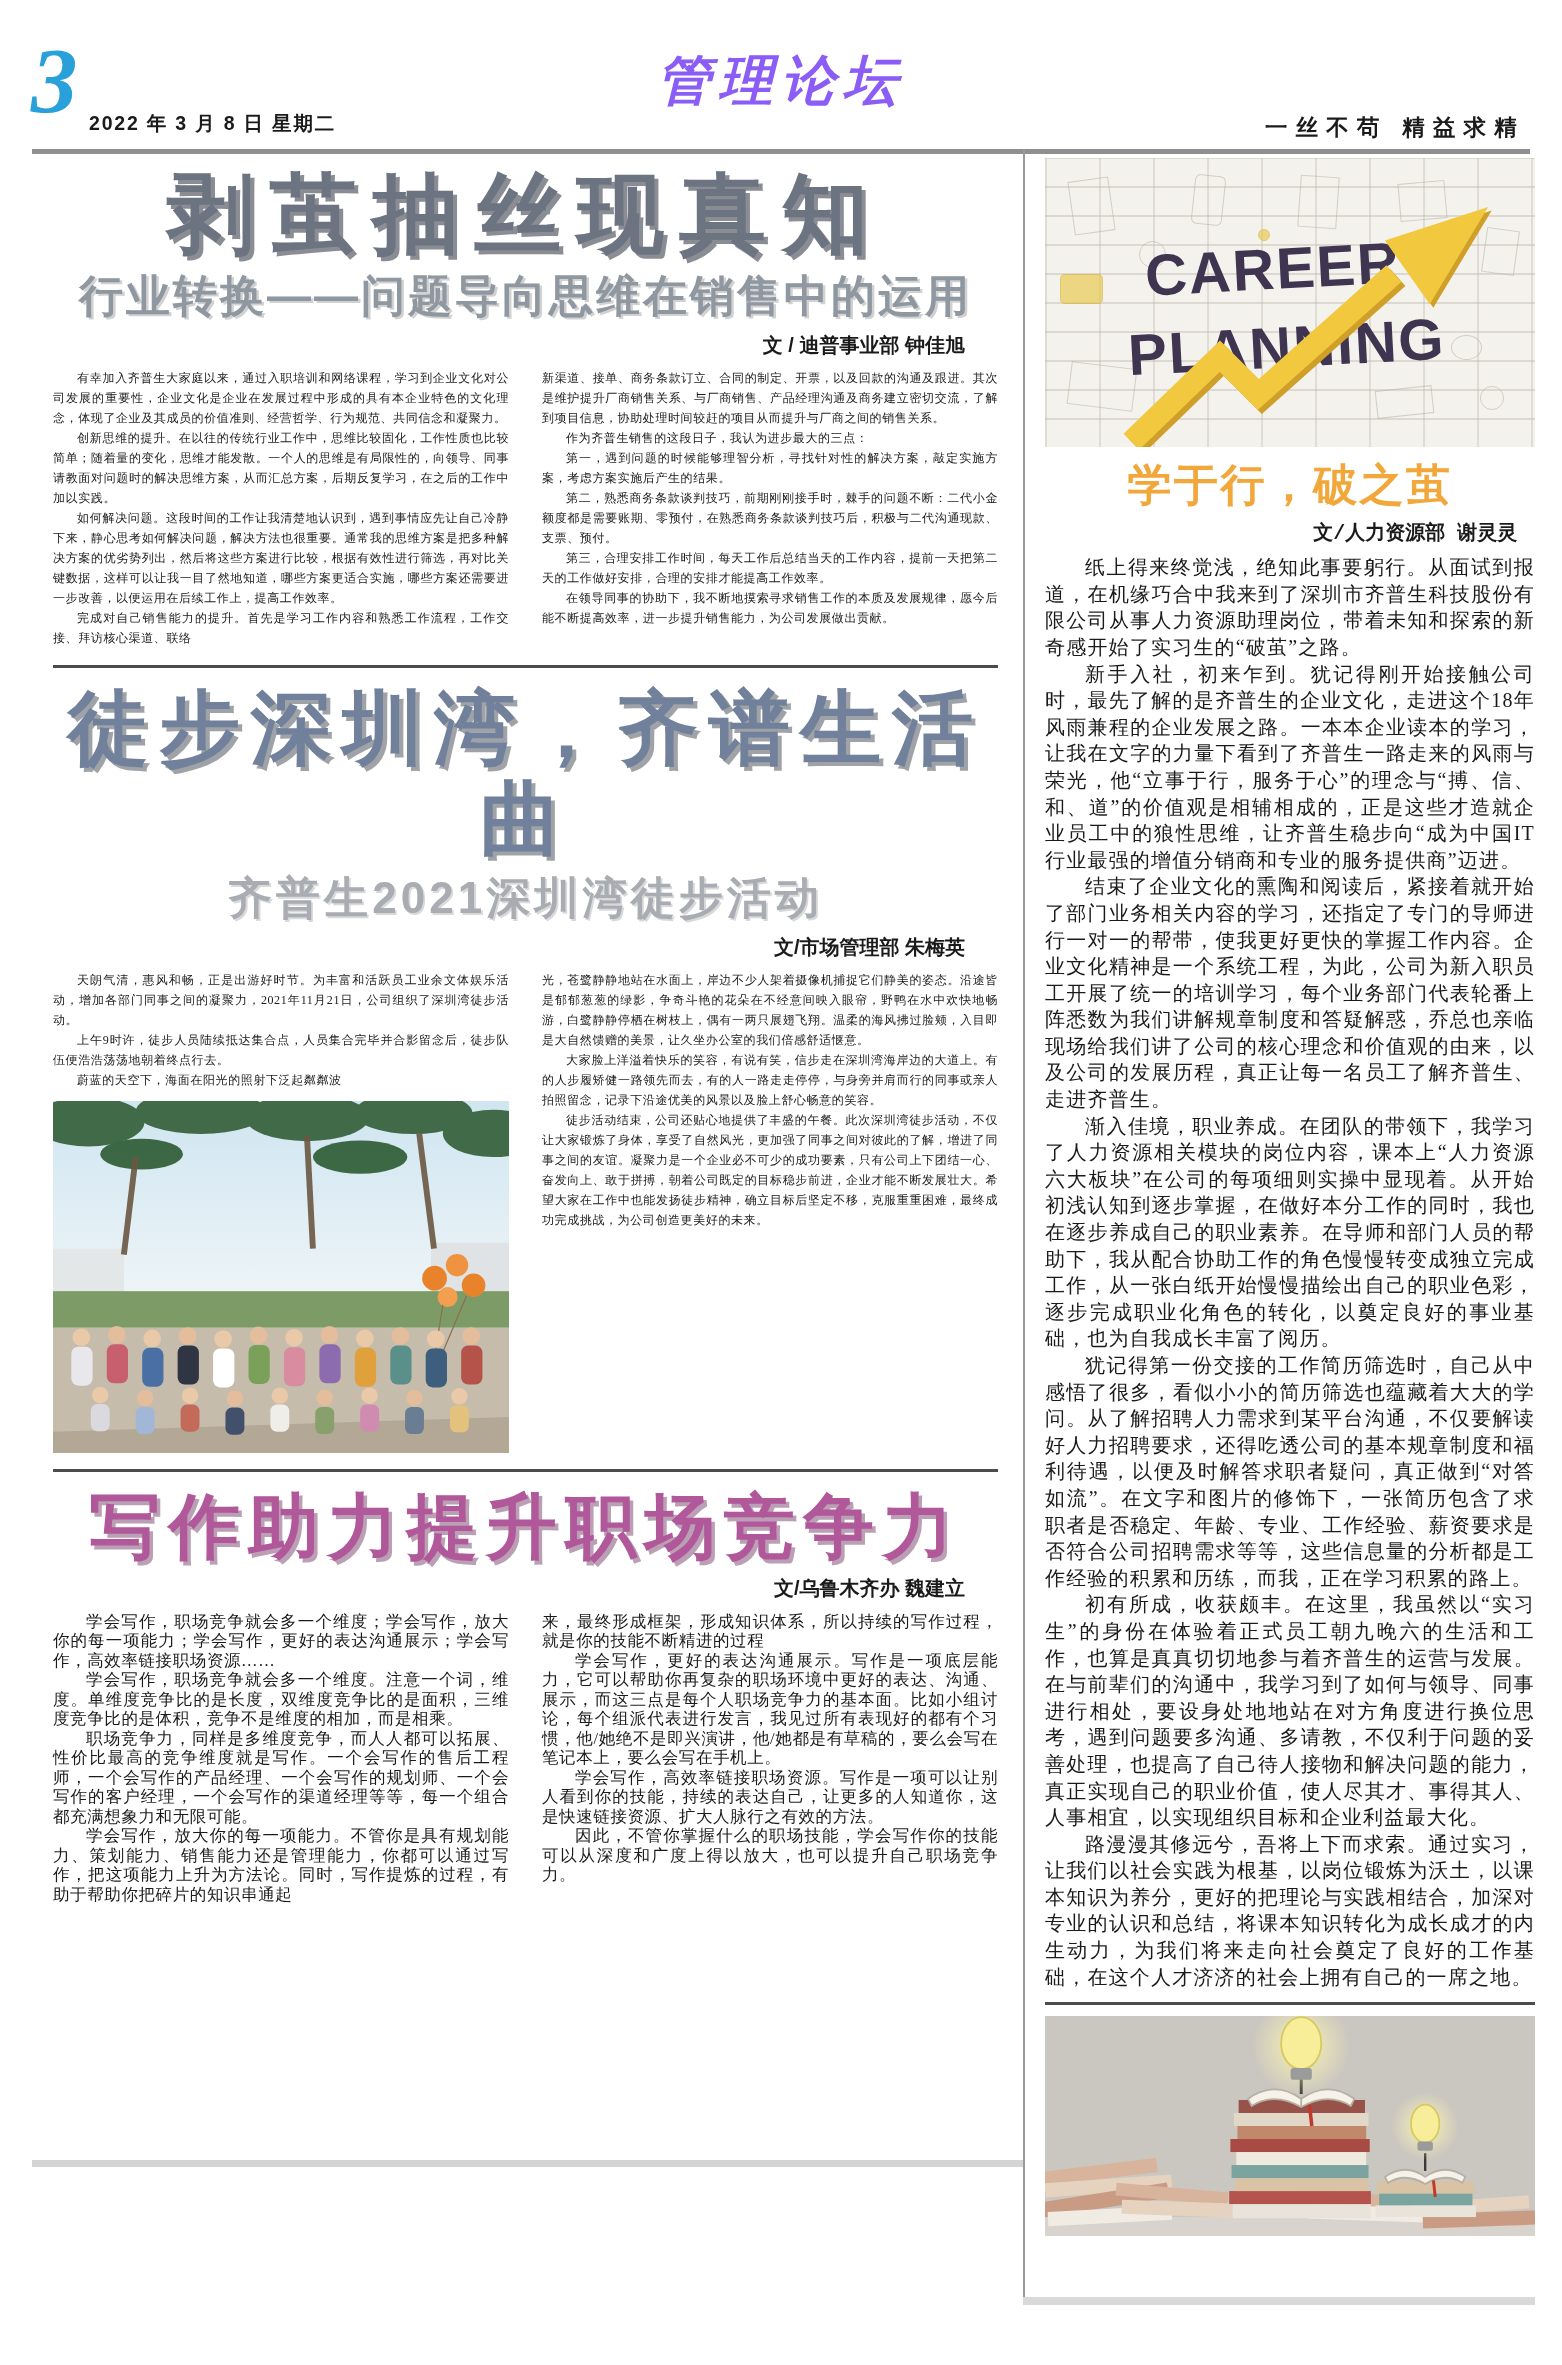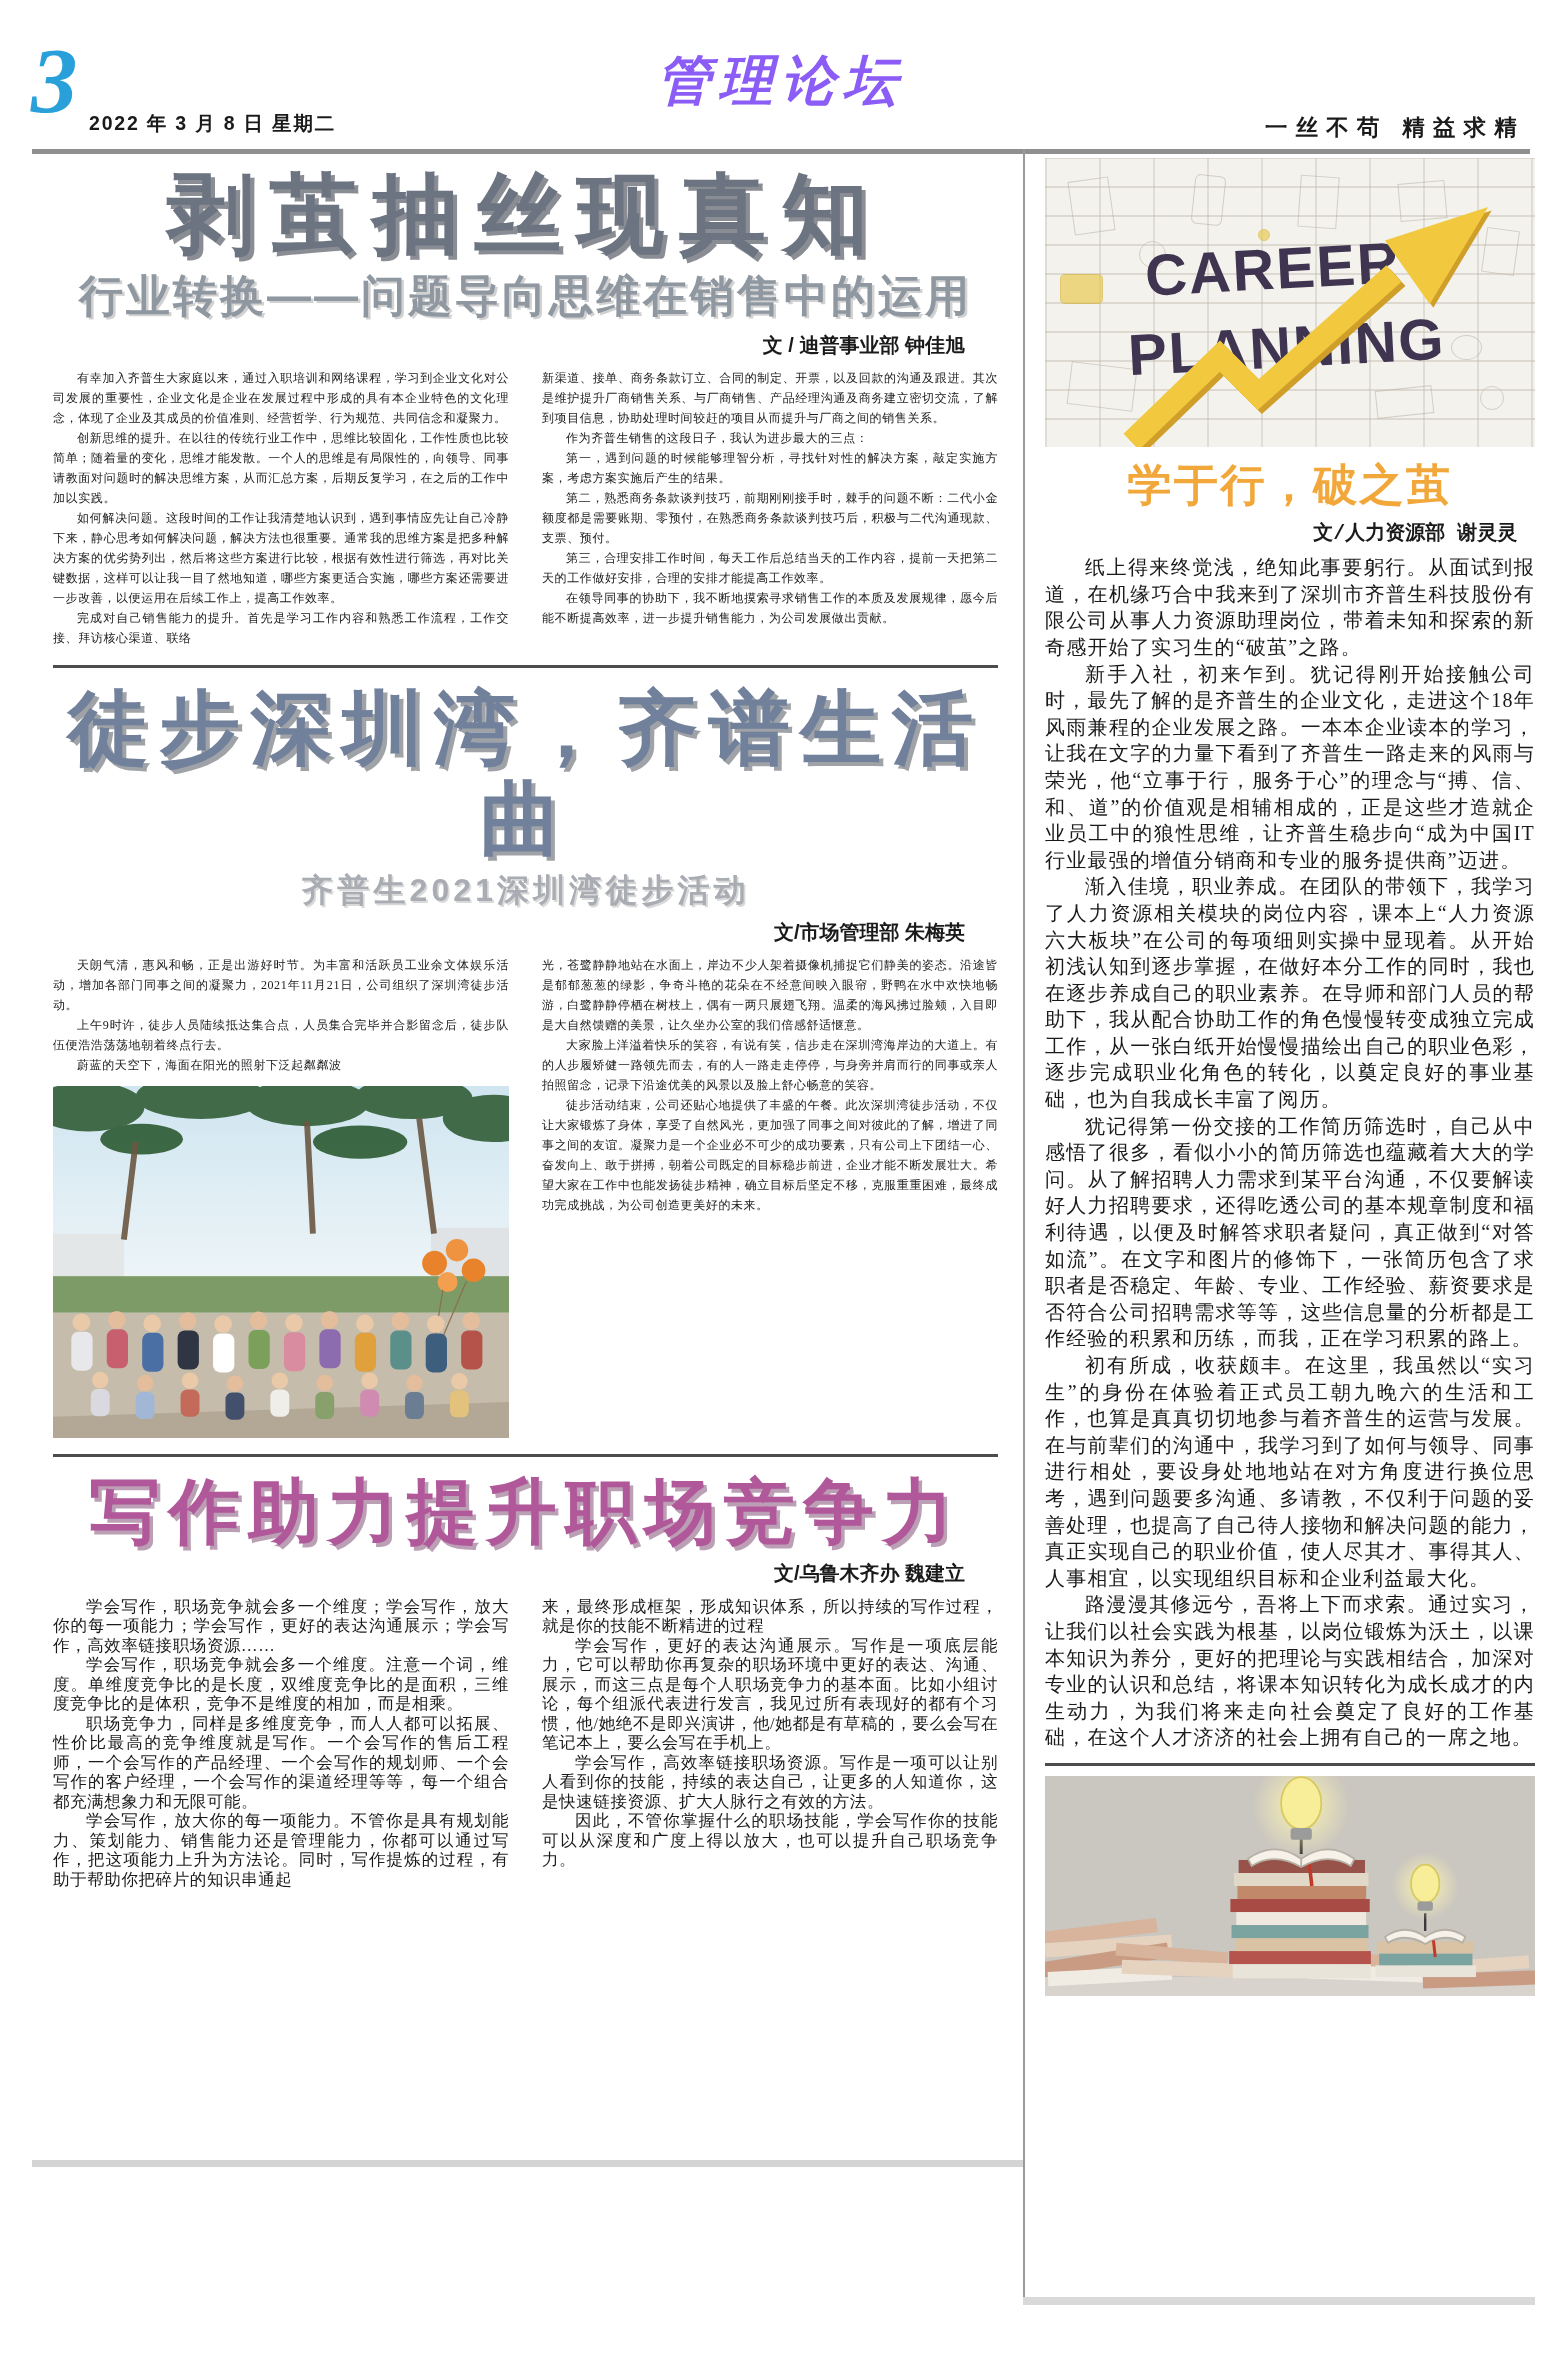--- a/index.html
+++ b/index.html
@@ -43,21 +43,21 @@
   
   #left-area { position:absolute; left:53px; top:165px; width:945px; }
   .hl { text-align:center; font-weight:bold; line-height:1.12; }
   .hl-a1 { font-size:87px; color:#6b7480; letter-spacing:15.4px;
            text-shadow:4.1px 4.1px 0 rgba(42,48,58,0.55); }
   .sub { text-align:center; font-weight:bold; margin-top:5.9px; line-height:1.25; }
   .sub-a1 { font-size:44px; color:#8f97a1; letter-spacing:3px;
             text-shadow:2.4px 2.4px 0 rgba(0,0,0,0.18); }
   .hl-a2 { font-size:81px; color:#72819b; letter-spacing:10.6px; margin-top:2.4px;
            text-shadow:4.1px 4.1px 0 rgba(42,48,58,0.45); }
-  .sub-a2 { font-size:32px; color:#a9adb3; letter-spacing:4.1px;
+  .sub-a2 { font-size:44px; color:#a9adb3; letter-spacing:4.1px;
             text-shadow:1.8px 1.8px 0 rgba(0,0,0,0.15); }
   .hl-a3 { font-size:71px; color:#b0589a; letter-spacing:8.3px; margin-top:3.5px;
            text-shadow:3.5px 3.5px 0 rgba(104,42,88,0.45); }
   .byline {
     text-align:right; font-weight:bold; font-size:20px;
     padding-right:33px; margin-top:8.3px;
     font-family:"Liberation Sans","DejaVu Sans",sans-serif;
   }
   .cols { display:flex; gap:33px; margin-top:9.4px; }
   .col { flex:1 1 0; min-width:0; }
@@ -329,20 +329,21 @@
         <polygon points="751,83 576,140 652,248" fill="#f1c83e"></polygon>
       </svg>
     </div>
 
     <h1 class="hl-side sans">学于行，破之茧</h1>
     <div class="byline">文/人力资源部  谢灵灵</div>
 
     <div id="sidebar-text">
       <p>纸上得来终觉浅，绝知此事要躬行。从面试到报道，在机缘巧合中我来到了深圳市齐普生科技股份有限公司从事人力资源助理岗位，带着未知和探索的新奇感开始了实习生的“破茧”之路。</p>
       <p>新手入社，初来乍到。犹记得刚开始接触公司时，最先了解的是齐普生的企业文化，走进这个18年风雨兼程的企业发展之路。一本本企业读本的学习，让我在文字的力量下看到了齐普生一路走来的风雨与荣光，他“立事于行，服务于心”的理念与“搏、信、和、道”的价值观是相辅相成的，正是这些才造就企业员工中的狼性思维，让齐普生稳步向“成为中国IT行业最强的增值分销商和专业的服务提供商”迈进。</p>
+      <p>结束了企业文化的熏陶和阅读后，紧接着就开始了部门业务相关内容的学习，还指定了专门的导师进行一对一的帮带，使我更好更快的掌握工作内容。企业文化精神是一个系统工程，为此，公司为新入职员工开展了统一的培训学习，每个业务部门代表轮番上阵悉数为我们讲解规章制度和答疑解惑，乔总也亲临现场给我们讲了公司的核心理念和价值观的由来，以及公司的发展历程，真正让每一名员工了解齐普生、走进齐普生。</p>
       <p>渐入佳境，职业养成。在团队的带领下，我学习了人力资源相关模块的岗位内容，课本上“人力资源六大板块”在公司的每项细则实操中显现着。从开始初浅认知到逐步掌握，在做好本分工作的同时，我也在逐步养成自己的职业素养。在导师和部门人员的帮助下，我从配合协助工作的角色慢慢转变成独立完成工作，从一张白纸开始慢慢描绘出自己的职业色彩，逐步完成职业化角色的转化，以奠定良好的事业基础，也为自我成长丰富了阅历。</p>
       <p>犹记得第一份交接的工作简历筛选时，自己从中感悟了很多，看似小小的简历筛选也蕴藏着大大的学问。从了解招聘人力需求到某平台沟通，不仅要解读好人力招聘要求，还得吃透公司的基本规章制度和福利待遇，以便及时解答求职者疑问，真正做到“对答如流”。在文字和图片的修饰下，一张简历包含了求职者是否稳定、年龄、专业、工作经验、薪资要求是否符合公司招聘需求等等，这些信息量的分析都是工作经验的积累和历练，而我，正在学习积累的路上。</p>
       <p>初有所成，收获颇丰。在这里，我虽然以“实习生”的身份在体验着正式员工朝九晚六的生活和工作，也算是真真切切地参与着齐普生的运营与发展。在与前辈们的沟通中，我学习到了如何与领导、同事进行相处，要设身处地地站在对方角度进行换位思考，遇到问题要多沟通、多请教，不仅利于问题的妥善处理，也提高了自己待人接物和解决问题的能力，真正实现自己的职业价值，使人尽其才、事得其人、人事相宜，以实现组织目标和企业利益最大化。</p>
       <p>路漫漫其修远兮，吾将上下而求索。通过实习，让我们以社会实践为根基，以岗位锻炼为沃土，以课本知识为养分，更好的把理论与实践相结合，加深对专业的认识和总结，将课本知识转化为成长成才的内生动力，为我们将来走向社会奠定了良好的工作基础，在这个人才济济的社会上拥有自己的一席之地。</p>
     </div>
 
     <div class="rule"></div>
 
     <svg id="books-image" viewBox="0 0 830 372" preserveAspectRatio="none">
       <defs>

